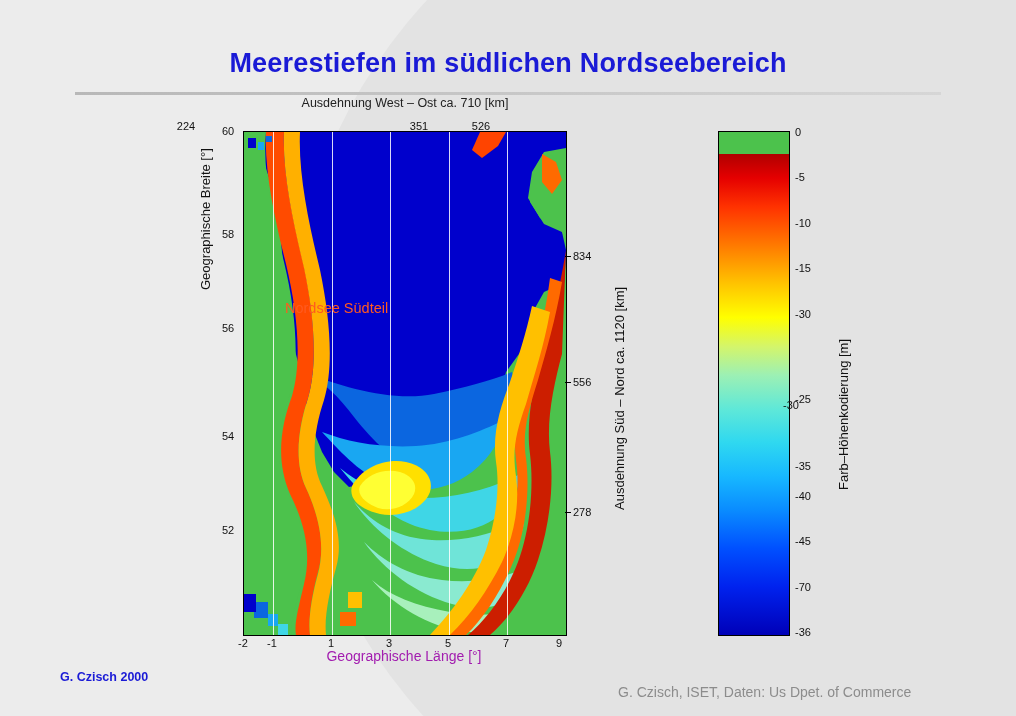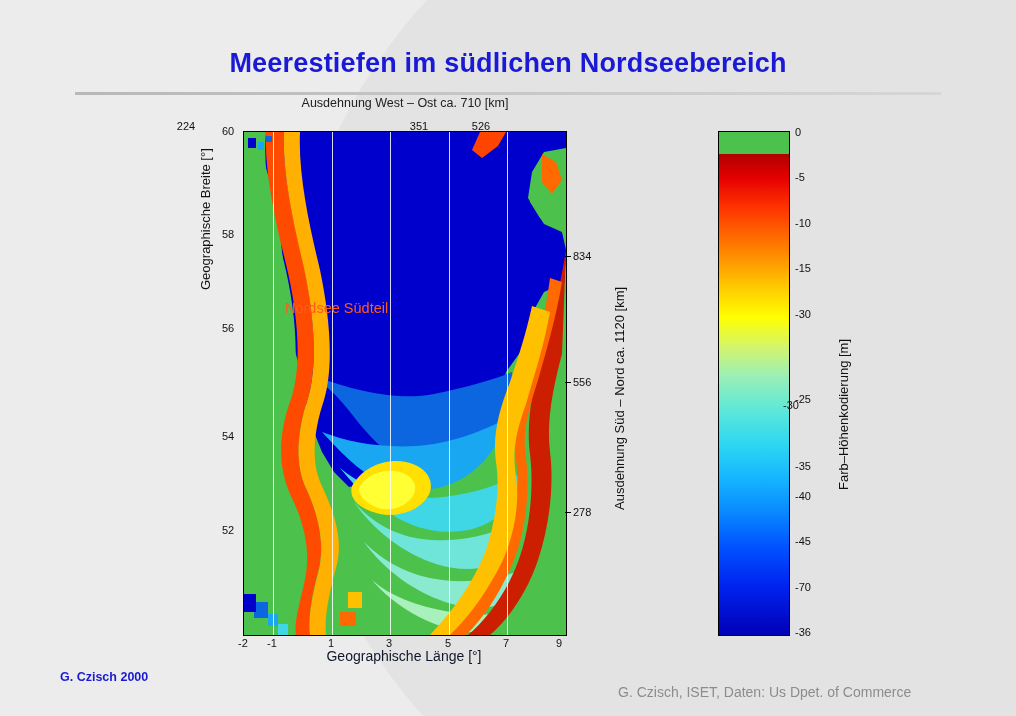--- a/index.html
+++ b/index.html
@@ -65,21 +65,21 @@
     transform:rotate(-90deg);transform-origin:left top;
     font-size:13px;color:#111;white-space:nowrap;
   }
   #right-axis-title{
     position:absolute;left:612px;top:510px;
     transform:rotate(-90deg);transform-origin:left top;
     font-size:13px;color:#111;white-space:nowrap;
   }
   #bottom-axis-title{
     position:absolute;left:243px;top:648px;width:322px;
-    text-align:center;font-size:14px;color:#0f172a;
+    text-align:center;font-size:14px;color:#a21caf;
   }
 
   
   #cbar-box{
     position:absolute;left:718px;top:131px;width:70px;height:503px;
     border:1px solid #000;overflow:hidden;
   }
   #cbar-green{position:absolute;left:0;top:0;width:100%;height:22px;background:#4cc24c;}
   #cbar-grad{
     position:absolute;left:0;top:22px;width:100%;height:481px;

